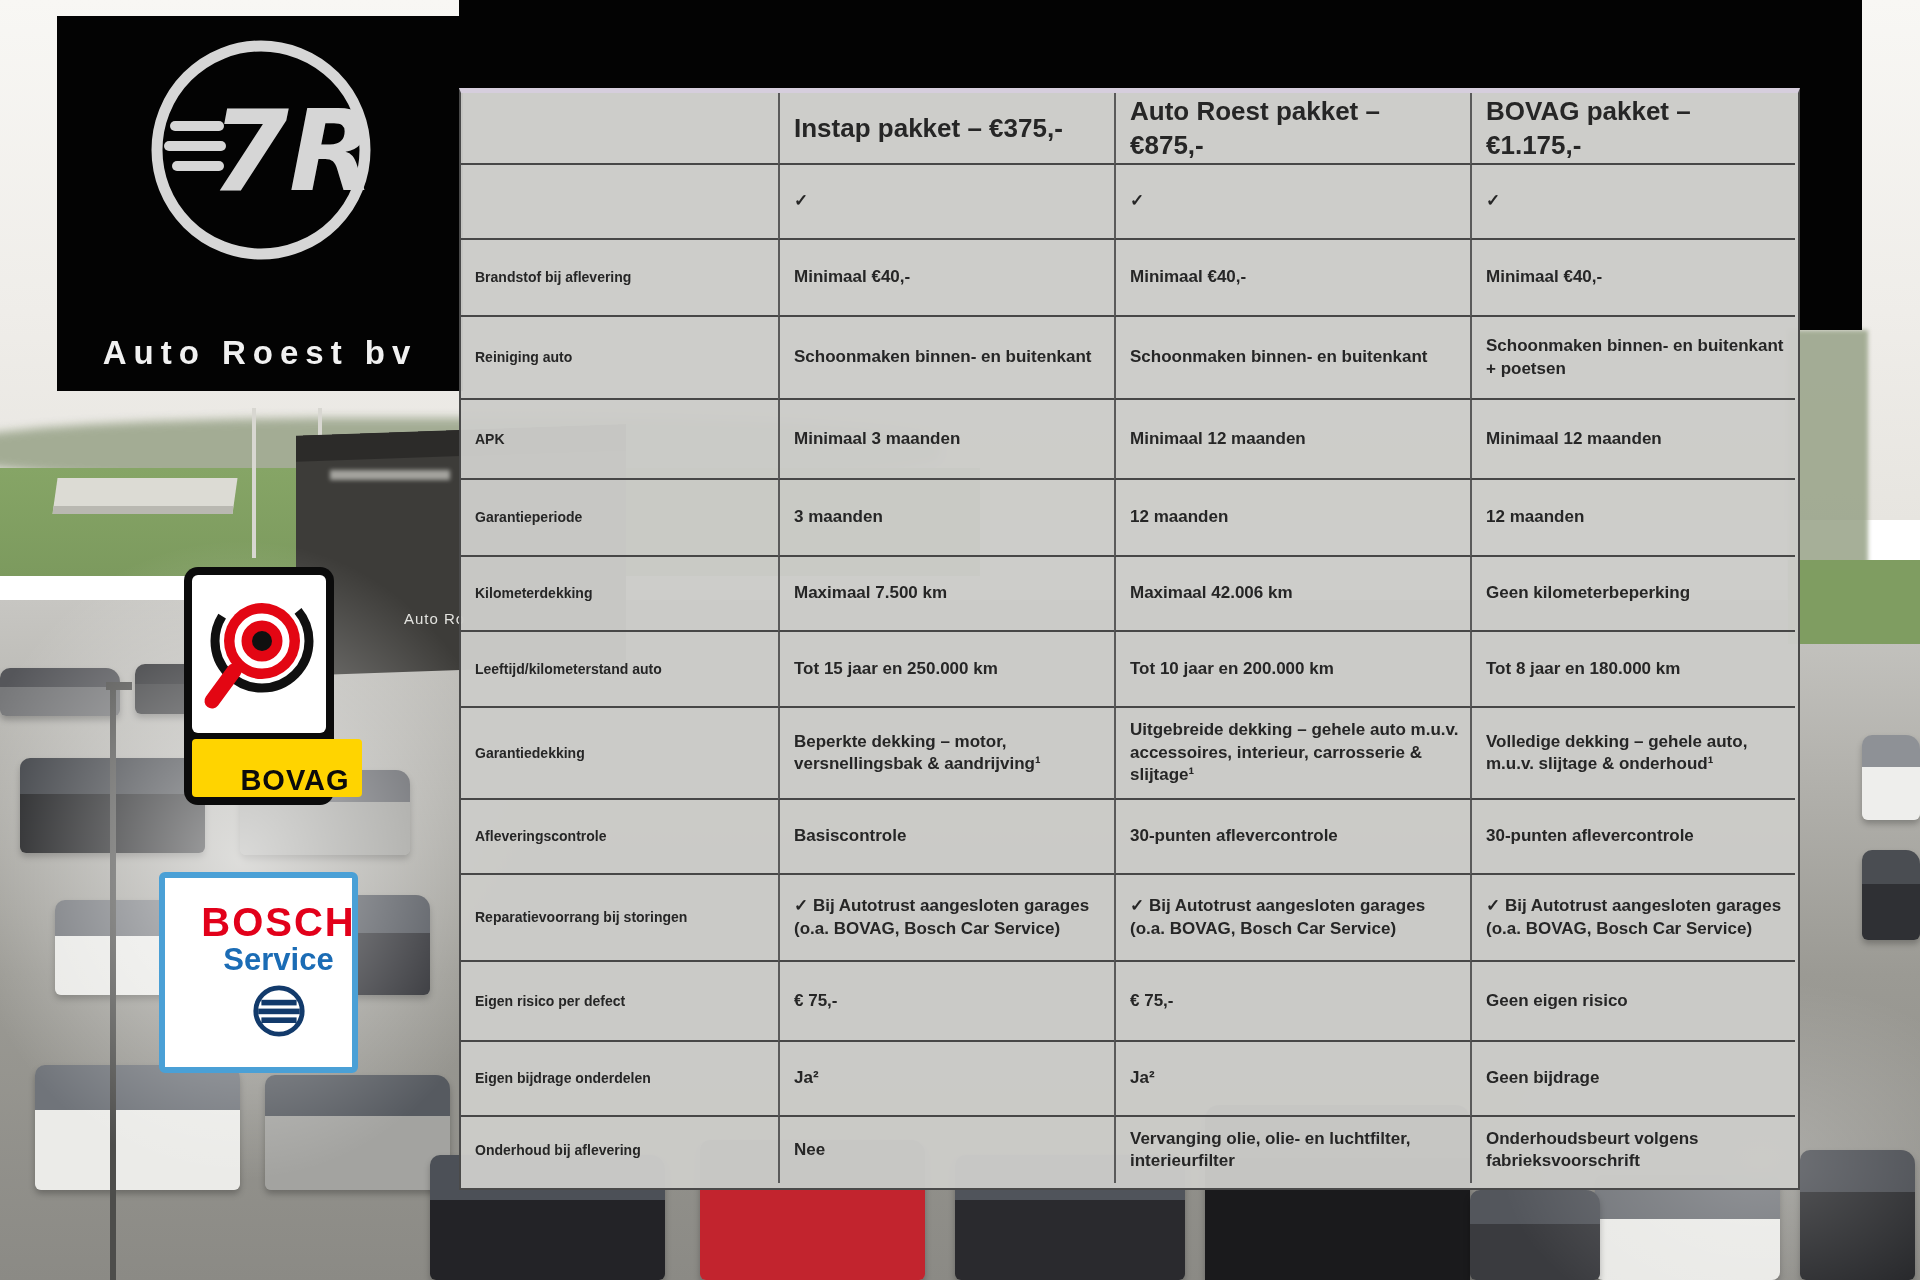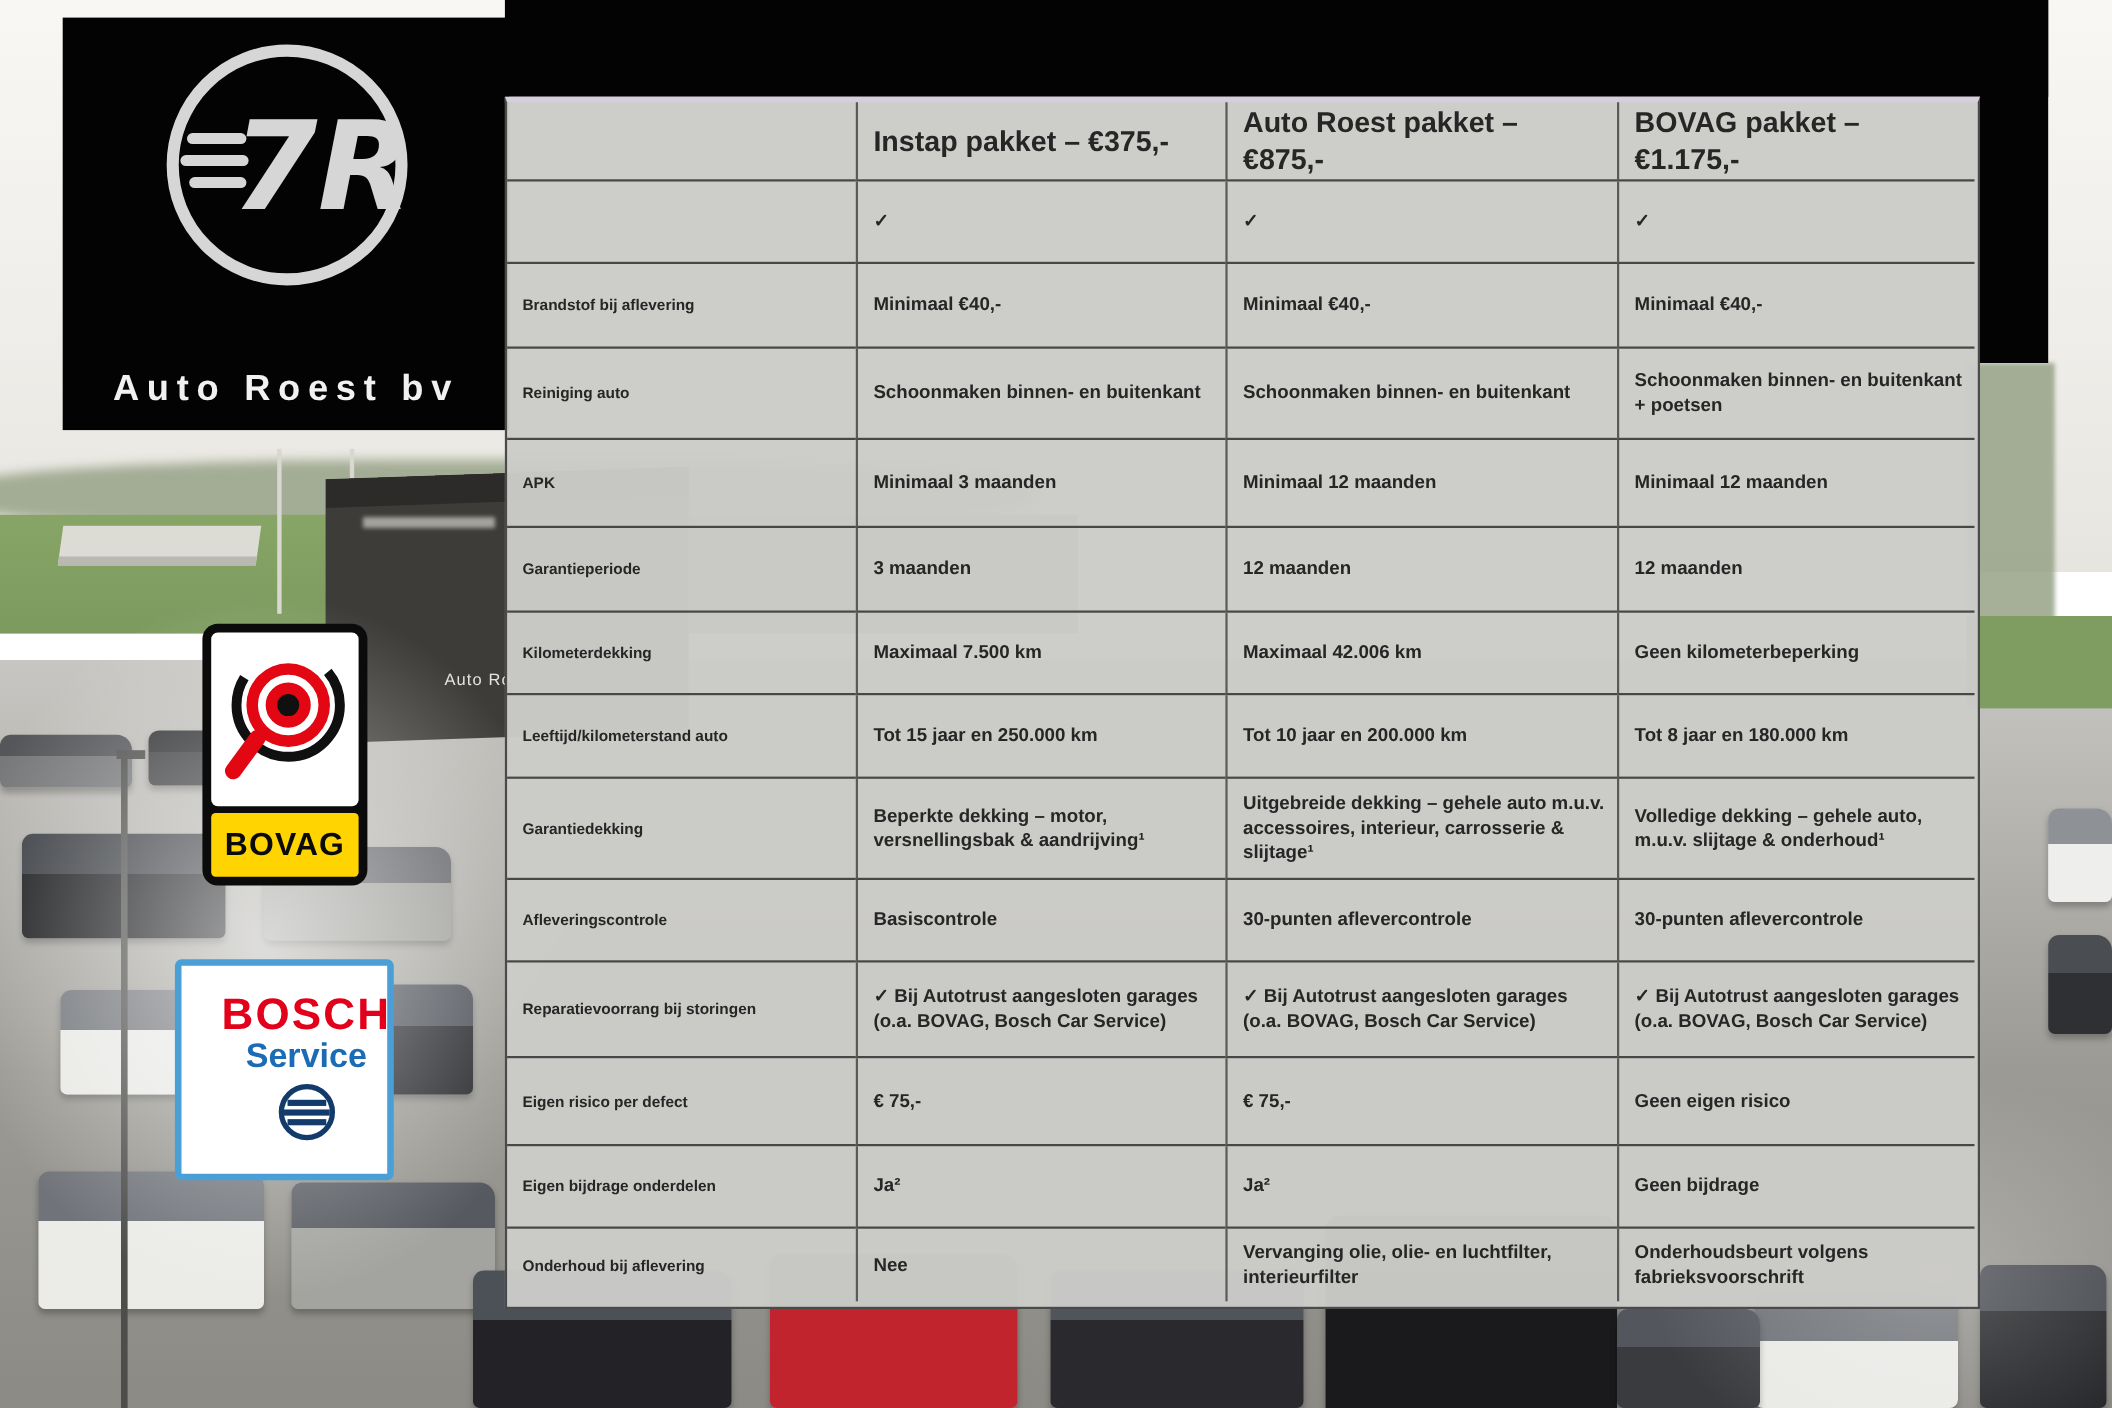--- a/index.html
+++ b/index.html
@@ -65,21 +65,21 @@
   
   #rdw{left:95px;top:412px;width:320px;height:130px;}
   #rdw .flame{position:absolute;left:0;top:0;}
   #rdw .rdwText{position:absolute;left:170px;top:16px;font-family:"Liberation Serif",serif;
                 font-size:66px;color:#17172e;letter-spacing:1px;}
 
   #bovag{left:184px;top:567px;width:150px;height:238px;background:#0b0b0b;border-radius:14px;
          padding:0;}
   #bovag .bwhite{position:absolute;left:8px;top:8px;width:134px;height:158px;background:#ffffff;border-radius:6px;}
   #bovag .byellow{position:absolute;left:8px;top:172px;width:134px;height:58px;background:#ffd400;
-                  display:flex;align-items:center;justify-content:center;border-radius:4px;}
+                  display:flex;align-items:flex-end;justify-content:center;border-radius:4px;padding-left:36px;}
   #bovag .byellow span{font-weight:700;font-size:29px;color:#0b0b0b;letter-spacing:1px;}
 
   #bosch{left:159px;top:872px;width:199px;height:201px;background:#ffffff;
          border:6px solid #4aa0d6;border-radius:6px;box-sizing:border-box;
          display:flex;flex-direction:column;align-items:center;justify-content:center;gap:2px;padding-left:40px;}
   #bosch .boschTxt{color:#e2001a;font-weight:700;font-size:40px;letter-spacing:2px;line-height:1;}
   #bosch .serviceTxt{color:#1b6cb5;font-weight:700;font-size:31px;line-height:1.05;}
 
   
   #pktTable{left:459px;top:88px;width:1341px;height:1102px;

